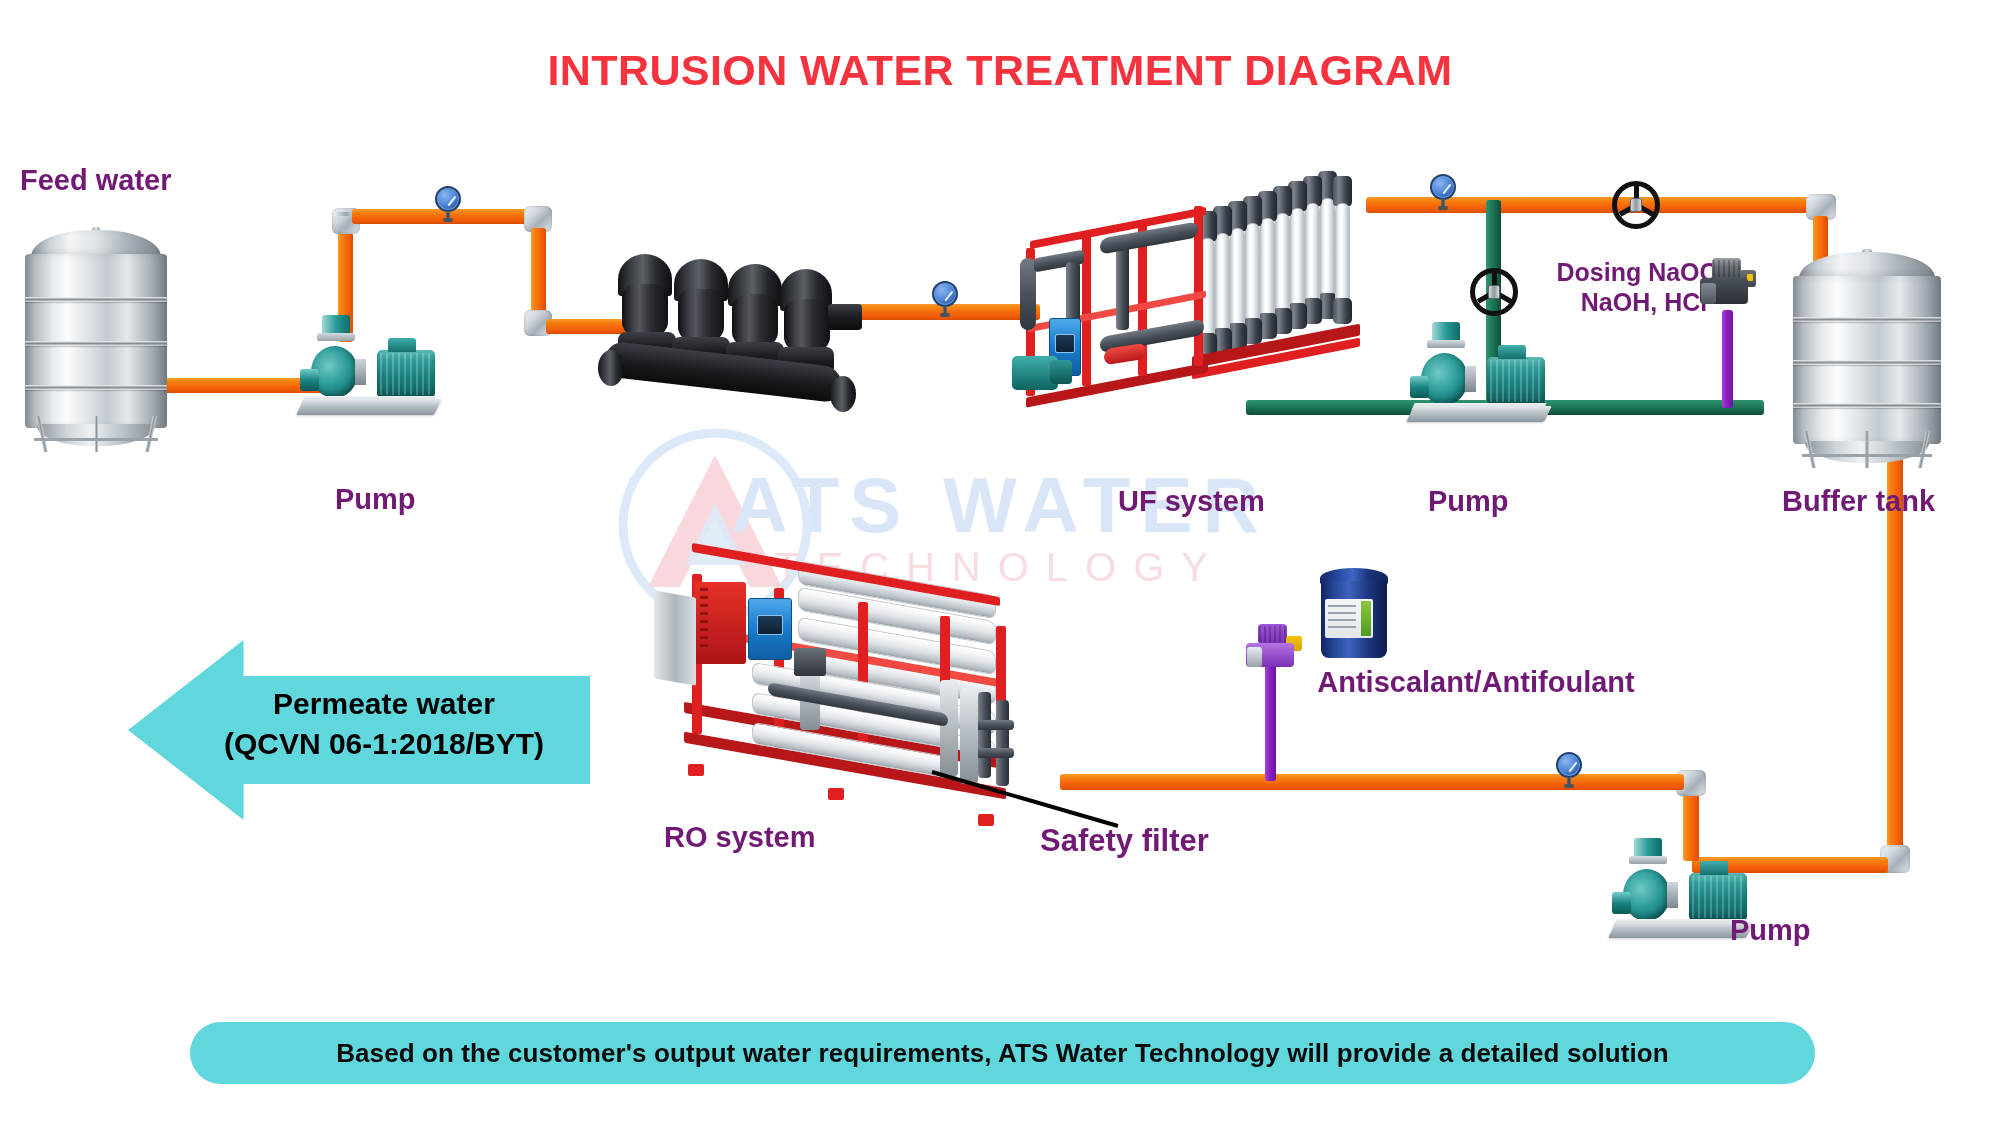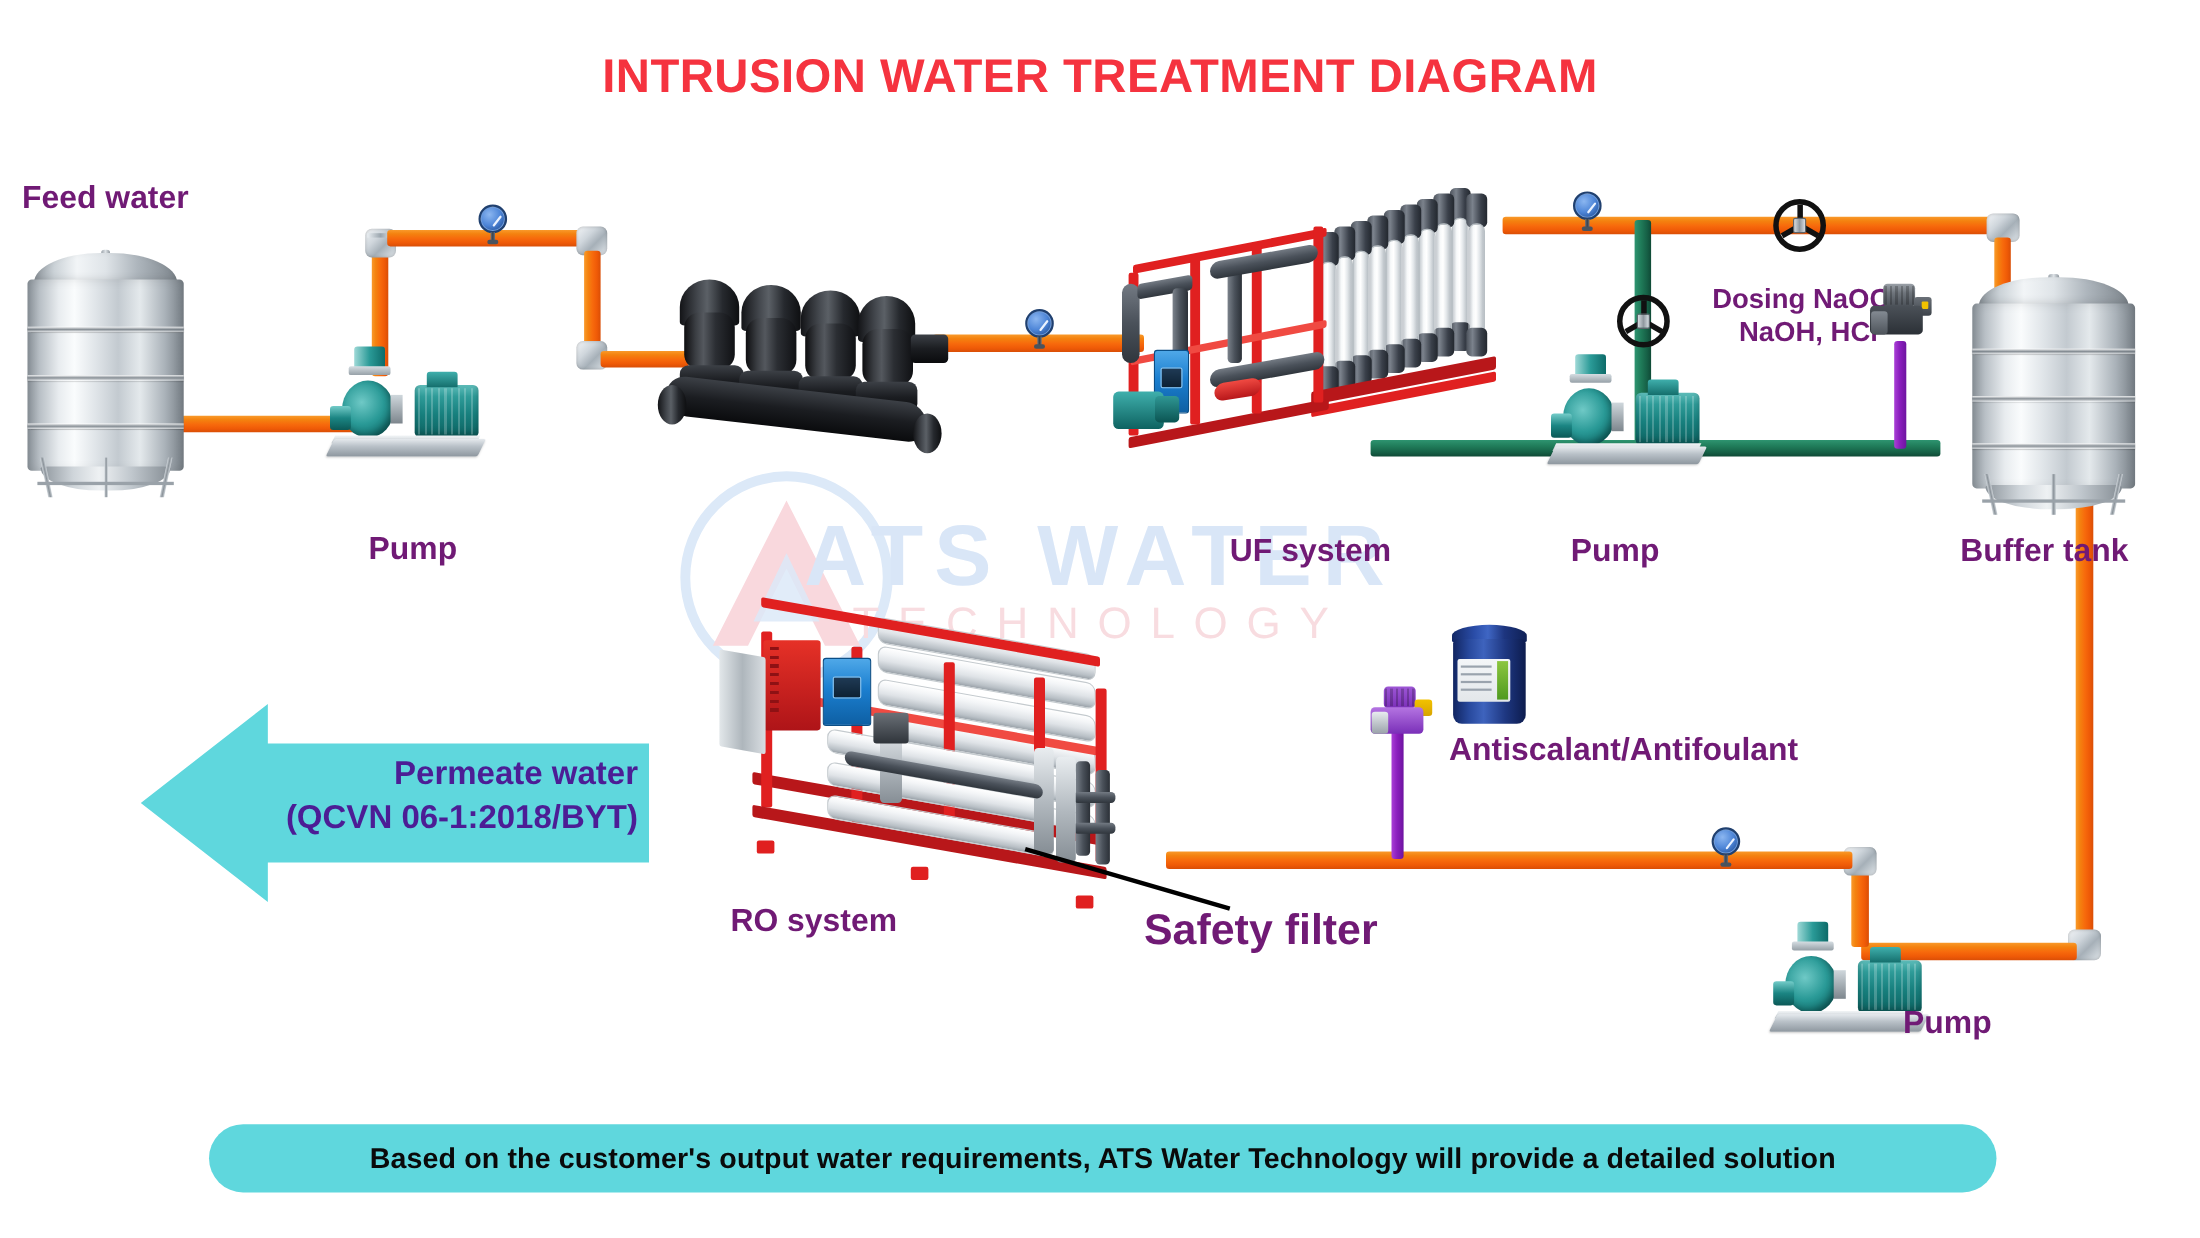--- a/index.html
+++ b/index.html
@@ -308,22 +308,22 @@
 
   
   #permeate-arrow {
     position:absolute; left:128px; top:640px; width:462px; height:180px;
   }
   #permeate-arrow .shape {
     position:absolute; inset:0; background:#5FD7DD;
     clip-path: polygon(100% 20%, 25% 20%, 25% 0%, 0% 50%, 25% 100%, 25% 80%, 100% 80%);
   }
   #permeate-arrow .txt {
-    position:absolute; left:60px; top:44px; width:392px; text-align:right;
-    color:#4c1d95; font-weight:bold; font-size:30px; line-height:1.32;
+    position:absolute; left:60px; top:44px; width:392px; text-align:center;
+    color:#000000; font-weight:bold; font-size:30px; line-height:1.32;
   }
 
   
   #banner {
     position:absolute; left:190px; top:1022px; width:1625px; height:62px;
     background:#5FD7DD; border-radius:31px; display:flex; align-items:center; justify-content:center;
   }
   #banner .txt {
     color:#0A0A0A; font-weight:bold; font-size:26px; letter-spacing:0.1px;
   }
@@ -651,21 +651,21 @@
     <div class="pipe-grey" style="left:328px; top:196px; width:38px; height:10px;"></div>
     <div class="pipe-silver" style="left:292px; top:128px; width:18px; height:96px;"></div>
     <div class="pipe-silver" style="left:312px; top:136px; width:18px; height:96px;"></div>
     <div class="pipe-grey" style="left:120px; top:146px; width:180px; height:13px; transform:skewY(10deg); border-radius:7px;"></div>
   </div>
   <div class="label" style="left:664px; top:820px; font-size:29px;">RO system</div>
 
   <svg id="safety-leader" viewBox="0 0 190 60">
     <line x1="2" y1="2" x2="188" y2="56" stroke="#000" stroke-width="4"></line>
   </svg>
-  <div class="label" style="left:1040px; top:823px; font-size:39px;">Safety filter</div>
+  <div class="label" style="left:1040px; top:823px; font-size:31px;">Safety filter</div>
 
   <div class="drum" style="left:1320px; top:568px; width:68px; height:92px;">
     <div class="lid"></div>
     <div class="body"></div>
     <div class="lbl">
       <div class="lbl-green"></div>
       <div class="lbl-line" style="top:16%;"></div>
       <div class="lbl-line" style="top:34%;"></div>
       <div class="lbl-line" style="top:52%;"></div>
       <div class="lbl-line" style="top:70%;"></div>

